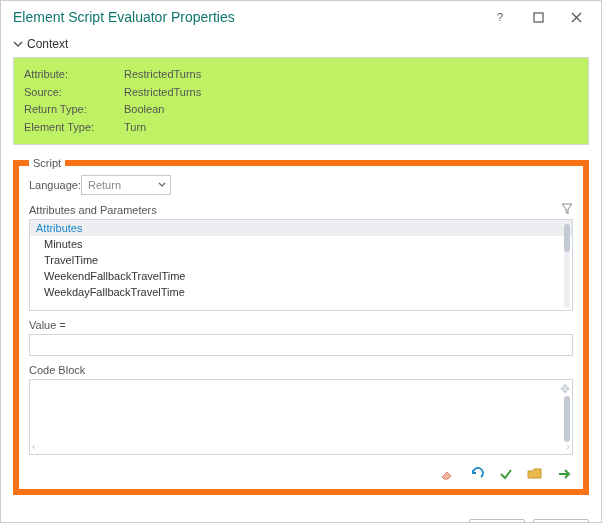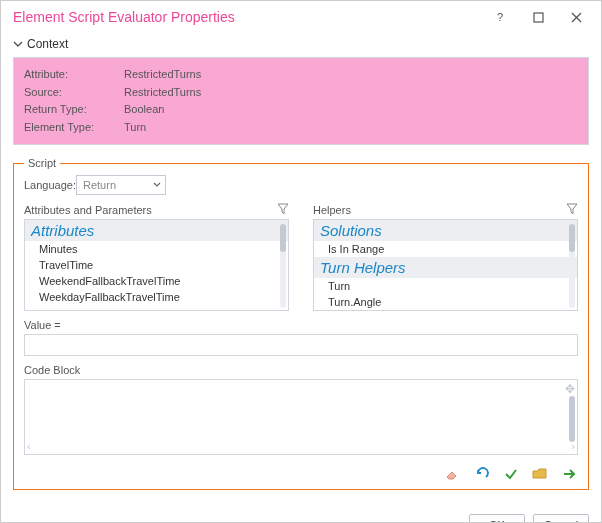--- a/index.html
+++ b/index.html
@@ -1,36 +1,36 @@
 <!DOCTYPE html>
 <html><head>
 <meta charset="utf-8">
 <style>
   * { box-sizing: border-box; font-family: "Segoe UI", Arial, sans-serif; }
   body { margin: 0; width: 602px; height: 523px; background: #fff; border: 1px solid #ccc; overflow: hidden; }
   .titlebar { display: flex; align-items: center; height: 32px; padding: 0 6px 0 12px; }
-  .titlebar .title { color: #ec4899; font-size: 14px; flex: 1; }
+  .titlebar .title { color: #0f766e; font-size: 14px; flex: 1; }
   .tb-btn { width: 38px; height: 26px; display: flex; align-items: center; justify-content: center; color: #444; }
   .dlg-body { padding: 0 12px 10px 12px; }
   .context-hdr { display: flex; align-items: center; font-size: 12px; color: #333; padding: 4px 0 6px 0; }
   .context-hdr svg { margin-right: 4px; }
-  .context-box { border: 1px solid #d0d6de; background: #f9a8d4; padding: 8px 10px; font-family: Consolas, monospace; font-size: 11px; color: #555; line-height: 1.5; white-space: pre; }
+  .context-box { border: 1px solid #d0d6de; background: #bef264; padding: 8px 10px; font-family: Consolas, monospace; font-size: 11px; color: #555; line-height: 1.5; white-space: pre; }
   .ctx-label { display: inline-block; width: 100px; }
-  fieldset.script { border: 1px solid #f97316; margin: 12px 0 8px 0; padding: 6px 10px 34px 10px; position: relative; }
+  fieldset.script { border: 6px solid #f97316; margin: 12px 0 8px 0; padding: 6px 10px 34px 10px; position: relative; }
   fieldset.script legend { font-size: 11px; color: #555; padding: 0 4px; }
   .row { display: flex; align-items: center; margin-bottom: 6px; }
   .lbl { font-size: 11px; color: #555; }
   .select-wrap { display: flex; align-items: center; border: 1px solid #c3cad3; background: #fff; height: 20px; padding: 0 4px 0 6px; font-size: 11px; color: #888; width: 90px; justify-content: space-between; }
   .twocol { display: flex; gap: 24px; }
   .col { flex: 1; display: flex; flex-direction: column; }
   .col-hdr { display: flex; align-items: center; justify-content: space-between; font-size: 11px; color: #555; padding: 2px 0; }
   .list { border: 1px solid #d0d6de; background: #fff; height: 92px; overflow: hidden; position: relative; }
   .list .scroll-track { position: absolute; top: 2px; right: 2px; bottom: 2px; width: 6px; background: #eceef1; border-radius: 3px; }
   .list .scroll-thumb { position: absolute; right: 2px; width: 6px; border-radius: 3px; background: #c3cad3; }
-  .list .grp { background: #eceef1; color: #1c87c9; font-style: italic; font-size: 15px; padding: 2px 6px; }
+  .list .grp { background: #eceef1; color: #1c87c9; font-size: 11px; padding: 2px 6px; }
   .list .item { font-size: 11px; color: #333; padding: 2px 6px 2px 14px; }
   .val-lbl { font-size: 11px; color: #555; margin: 8px 0 3px 0; }
   .val-input { width: 100%; height: 22px; border: 1px solid #d0d6de; background: #fff; font-size: 11px; padding: 0 4px; }
   .codeblock { width: 100%; height: 76px; border: 1px solid #d0d6de; background: #fff; position: relative; }
   .codeblock .drag { position: absolute; bottom: 2px; left: 2px; right: 2px; display: flex; justify-content: space-between; font-size: 11px; color: #c3cad3; }
   .codeblock .handle { position: absolute; top: 2px; right: 2px; color: #c3cad3; font-size: 12px; }
   .codeblock .vtrack { position: absolute; top: 16px; right: 2px; bottom: 14px; width: 6px; background: #eceef1; border-radius: 3px; }
   .codeblock .vthumb { position: absolute; top: 16px; right: 2px; height: 46px; width: 6px; background: #c3cad3; border-radius: 3px; }
   .icon-row { position: absolute; right: 10px; bottom: 8px; display: flex; gap: 14px; align-items: center; }
   .icon-row span { font-size: 14px; display: flex; align-items: center; justify-content: center; }
@@ -96,39 +96,20 @@
         <div class="list">
           <div class="grp">Attributes</div>
           <div class="item">Minutes</div>
           <div class="item">TravelTime</div>
           <div class="item">WeekendFallbackTravelTime</div>
           <div class="item">WeekdayFallbackTravelTime</div>
           <div class="scroll-track"></div>
           <div class="scroll-thumb" style="top:4px;height:28px"></div>
         </div>
       </div>
-      <div class="col">
-        <div class="col-hdr">
-          <span>Helpers</span>
-          <span>
-            <svg width="12" height="12" viewBox="0 0 12 12">
-                <path d="M1 1 L11 1 L7 6 L7 11 L5 9 L5 6 Z" fill="none" stroke="#888" stroke-width="1"></path>
-              </svg>
-          </span>
-        </div>
-        <div class="list">
-          <div class="grp">Solutions</div>
-          <div class="item">Is In Range</div>
-          <div class="grp">Turn Helpers</div>
-          <div class="item">Turn</div>
-          <div class="item">Turn.Angle</div>
-          <div class="scroll-track"></div>
-          <div class="scroll-thumb" style="top:4px;height:28px"></div>
-        </div>
-      </div>
     </div>
 
     <div class="val-lbl">Value =</div>
     <input class="val-input" style="">
 
     <div class="val-lbl">Code Block</div>
     <div class="codeblock">
       <span class="handle">✥</span>
       <div class="vtrack"></div>
       <div class="vthumb"></div>

